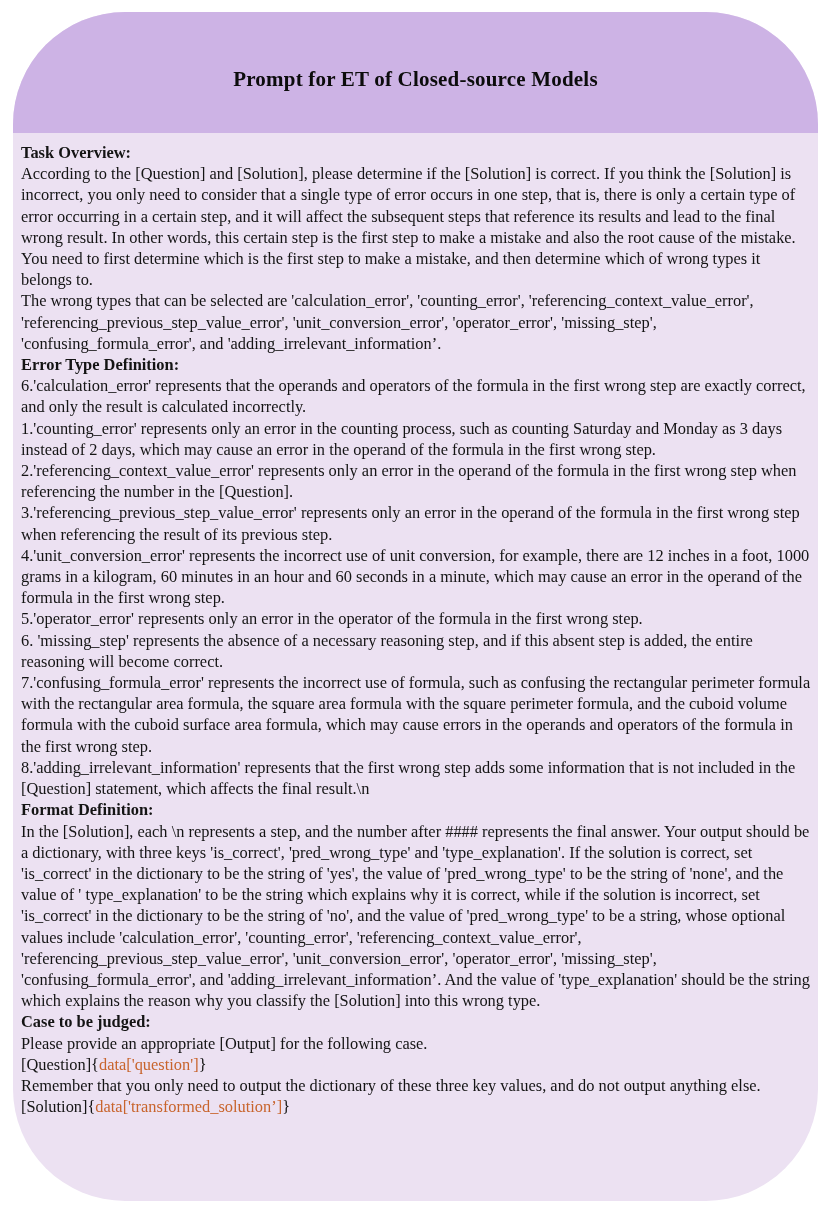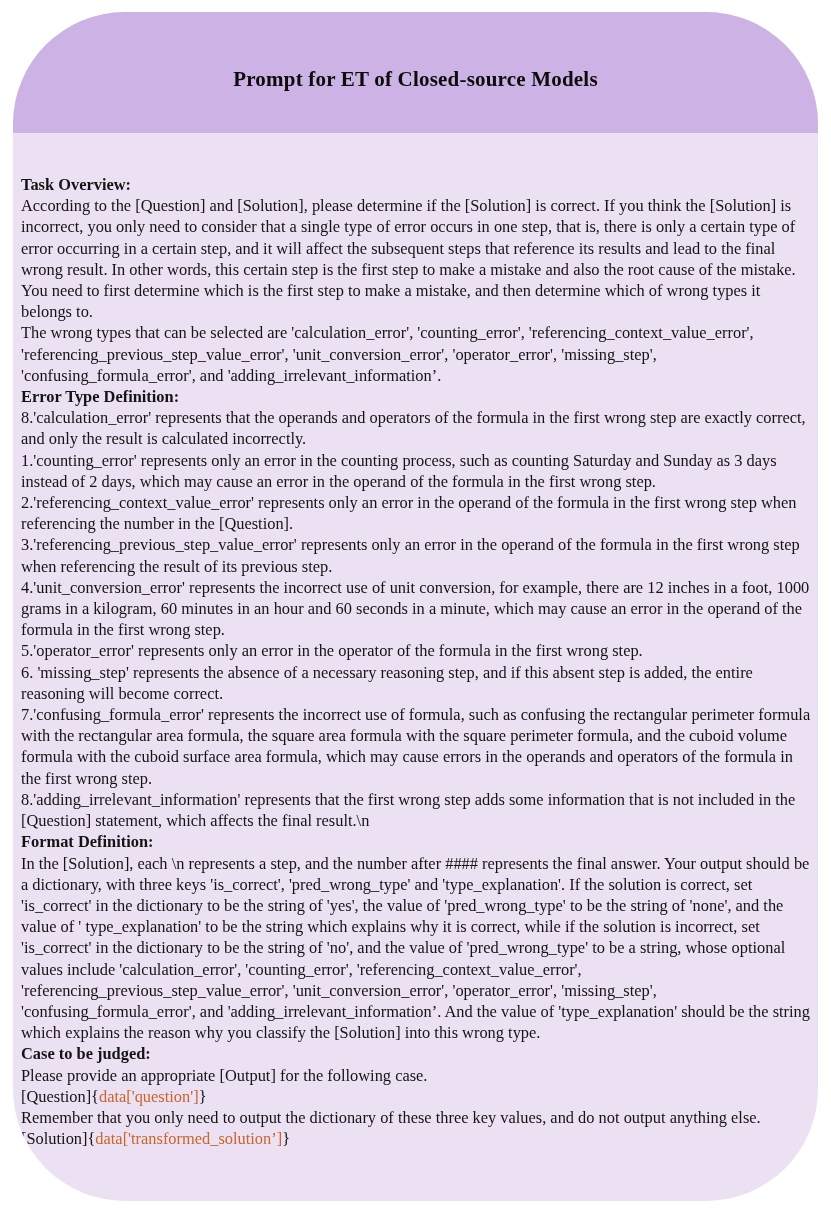--- a/index.html
+++ b/index.html
@@ -42,41 +42,40 @@
     font-size: 21px;
     font-weight: bold;
     color: #0c0c0c;
     letter-spacing: 0.2px;
   }
   .card-body {
     padding: 9px 7px 0 8px;
     font-size: 16.4px;
     line-height: 21.2px;
     color: var(--text);
-    margin-top: 32px;
   }
   .para { margin: 0; }
   .bold { font-weight: bold; }
   .highlight { color: var(--highlight); text-align: center; }
 </style>
 </head>
 <body>
 
 <div class="page">
   <div class="card">
     <div class="card-header">
       <h1 class="card-title">Prompt for ET of Closed-source Models</h1>
     </div>
     <div class="card-body">
         <div class="para"><span class="bold">Task Overview:</span></div>
         <div class="para"><span>According to the [Question] and [Solution], please determine if the [Solution] is correct. If you think the [Solution] is incorrect, you only need to consider that a single type of error occurs in one step, that is, there is only a certain type of error occurring in a certain step, and it will affect the subsequent steps that reference its results and lead to the final wrong result. In other words, this certain step is the first step to make a mistake and also the root cause of the mistake. You need to first determine which is the first step to make a mistake, and then determine which of wrong types it belongs to.</span></div>
         <div class="para"><span>The wrong types that can be selected are 'calculation_error', 'counting_error', 'referencing_context_value_error', 'referencing_previous_step_value_error', 'unit_conversion_error', 'operator_error', 'missing_step', 'confusing_formula_error', and 'adding_irrelevant_information’.</span></div>
         <div class="para"><span class="bold">Error Type Definition:</span></div>
-        <div class="para"><span>8.'calculation_error' represents that the operands and operators of the formula in the first wrong step are exactly correct, and only the result is calculated incorrectly.</span></div>
-        <div class="para"><span>1.'counting_error' represents only an error in the counting process, such as counting Saturday and Sunday as 3 days instead of 2 days, which may cause an error in the operand of the formula in the first wrong step.</span></div>
+        <div class="para"><span>6.'calculation_error' represents that the operands and operators of the formula in the first wrong step are exactly correct, and only the result is calculated incorrectly.</span></div>
+        <div class="para"><span>1.'counting_error' represents only an error in the counting process, such as counting Saturday and Monday as 3 days instead of 2 days, which may cause an error in the operand of the formula in the first wrong step.</span></div>
         <div class="para"><span>2.'referencing_context_value_error' represents only an error in the operand of the formula in the first wrong step when referencing the number in the [Question].</span></div>
         <div class="para"><span>3.'referencing_previous_step_value_error' represents only an error in the operand of the formula in the first wrong step when referencing the result of its previous step.</span></div>
         <div class="para"><span>4.'unit_conversion_error' represents the incorrect use of unit conversion, for example, there are 12 inches in a foot, 1000 grams in a kilogram, 60 minutes in an hour and 60 seconds in a minute, which may cause an error in the operand of the formula in the first wrong step.</span></div>
         <div class="para"><span>5.'operator_error' represents only an error in the operator of the formula in the first wrong step.</span></div>
         <div class="para"><span>6. 'missing_step' represents the absence of a necessary reasoning step, and if this absent step is added, the entire reasoning will become correct.</span></div>
         <div class="para"><span>7.'confusing_formula_error' represents the incorrect use of formula, such as confusing the rectangular perimeter formula with the rectangular area formula, the square area formula with the square perimeter formula, and the cuboid volume formula with the cuboid surface area formula, which may cause errors in the operands and operators of the formula in the first wrong step.</span></div>
         <div class="para"><span>8.'adding_irrelevant_information' represents that the first wrong step adds some information that is not included in the [Question] statement, which affects the final result.\n</span></div>
         <div class="para"><span class="bold">Format Definition:</span></div>
         <div class="para"><span>In the [Solution], each \n represents a step, and the number after #### represents the final answer. Your output should be a dictionary, with three keys 'is_correct', 'pred_wrong_type' and 'type_explanation'. If the solution is correct, set 'is_correct' in the dictionary to be the string of 'yes', the value of 'pred_wrong_type' to be the string of 'none', and the value of ' type_explanation' to be the string which explains why it is correct, while if the solution is incorrect, set 'is_correct' in the dictionary to be the string of 'no', and the value of 'pred_wrong_type' to be a string, whose optional values include 'calculation_error', 'counting_error', 'referencing_context_value_error', 'referencing_previous_step_value_error', 'unit_conversion_error', 'operator_error', 'missing_step', 'confusing_formula_error', and 'adding_irrelevant_information’. And the value of 'type_explanation' should be the string which explains the reason why you classify the [Solution] into this wrong type.</span></div>
         <div class="para"><span class="bold">Case to be judged:</span></div>

